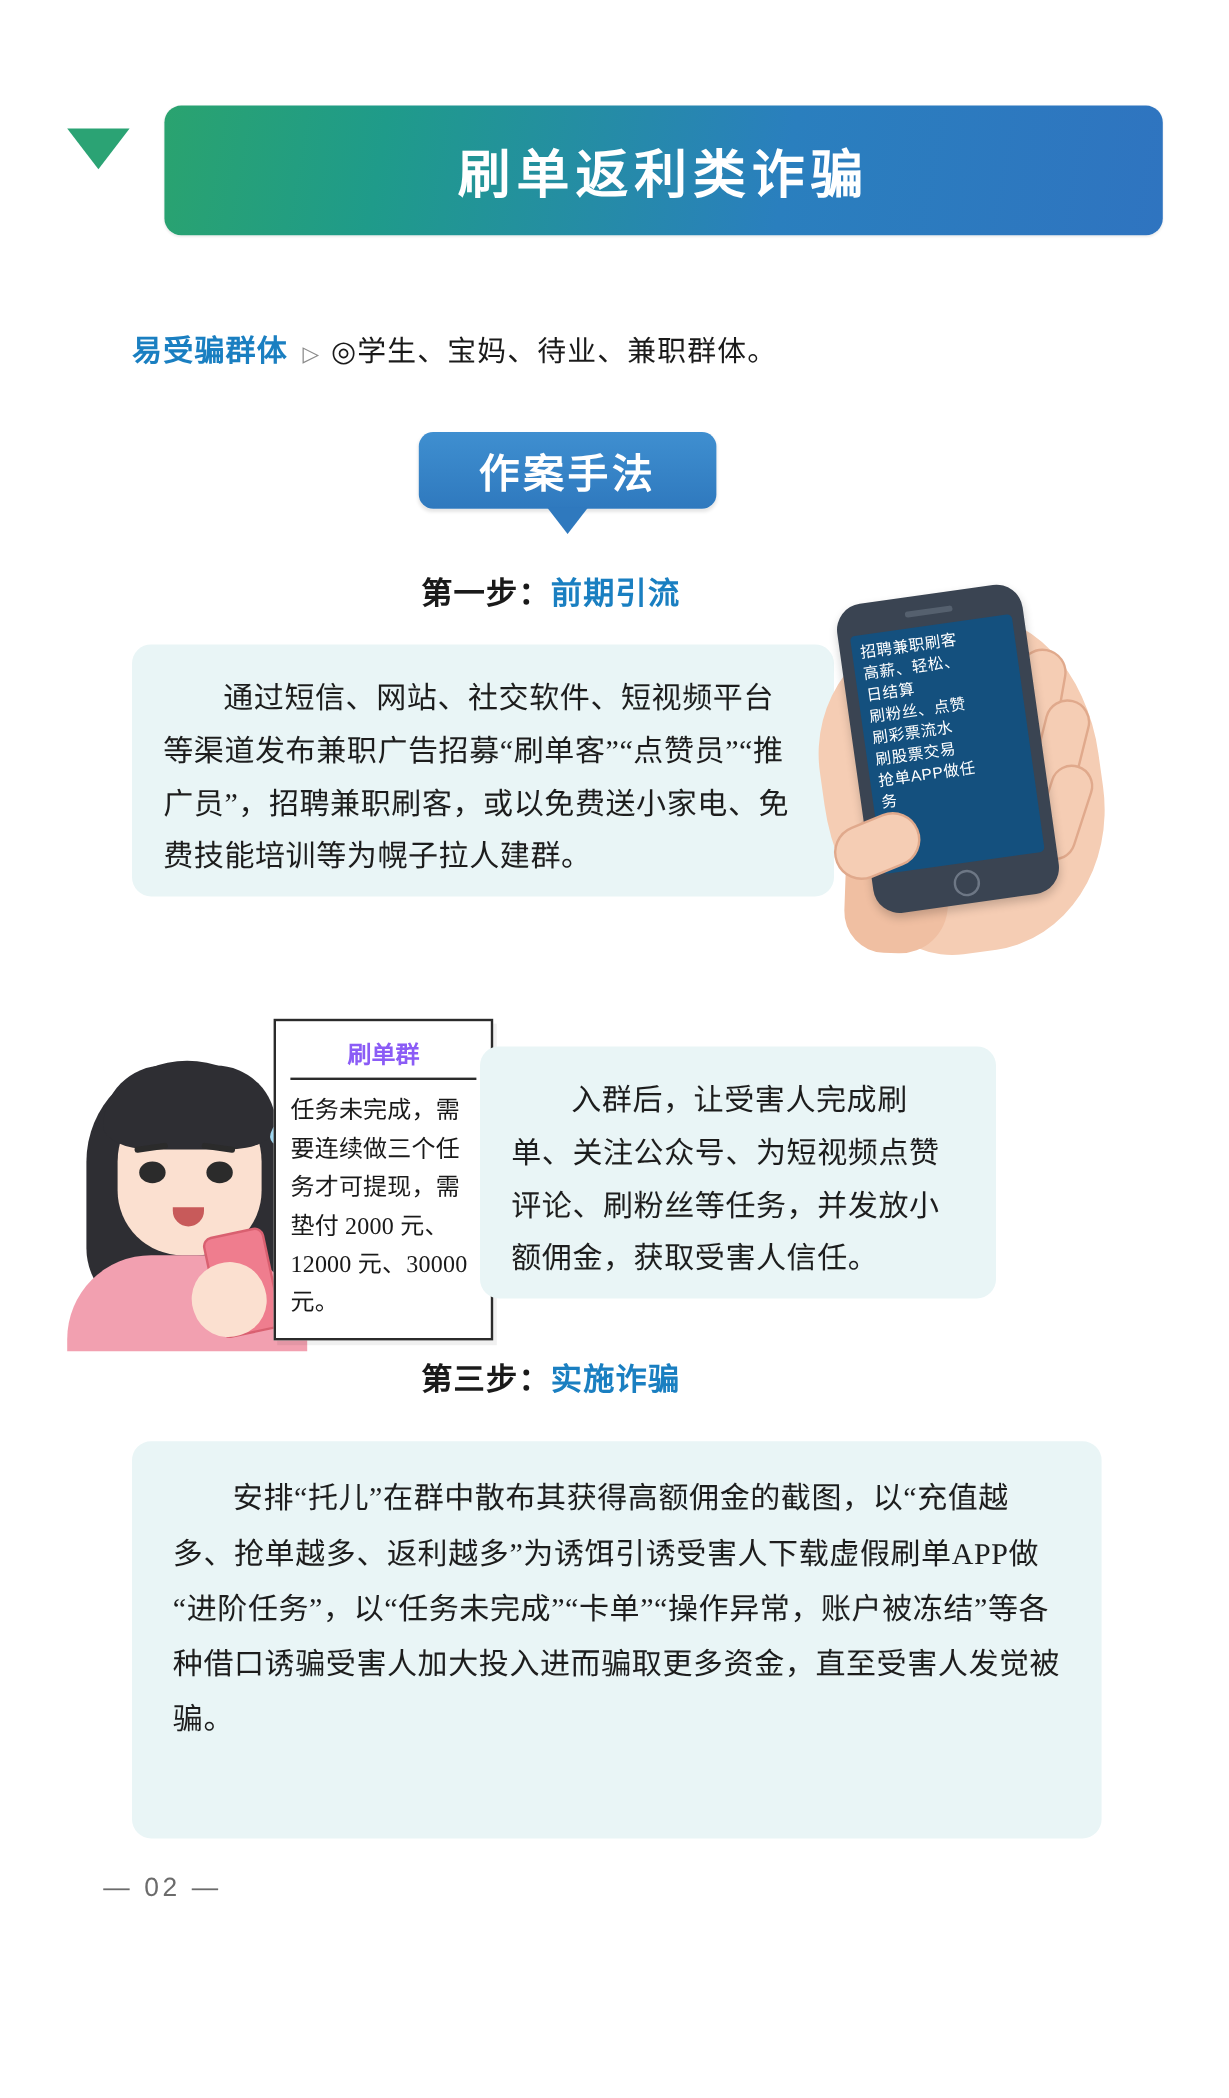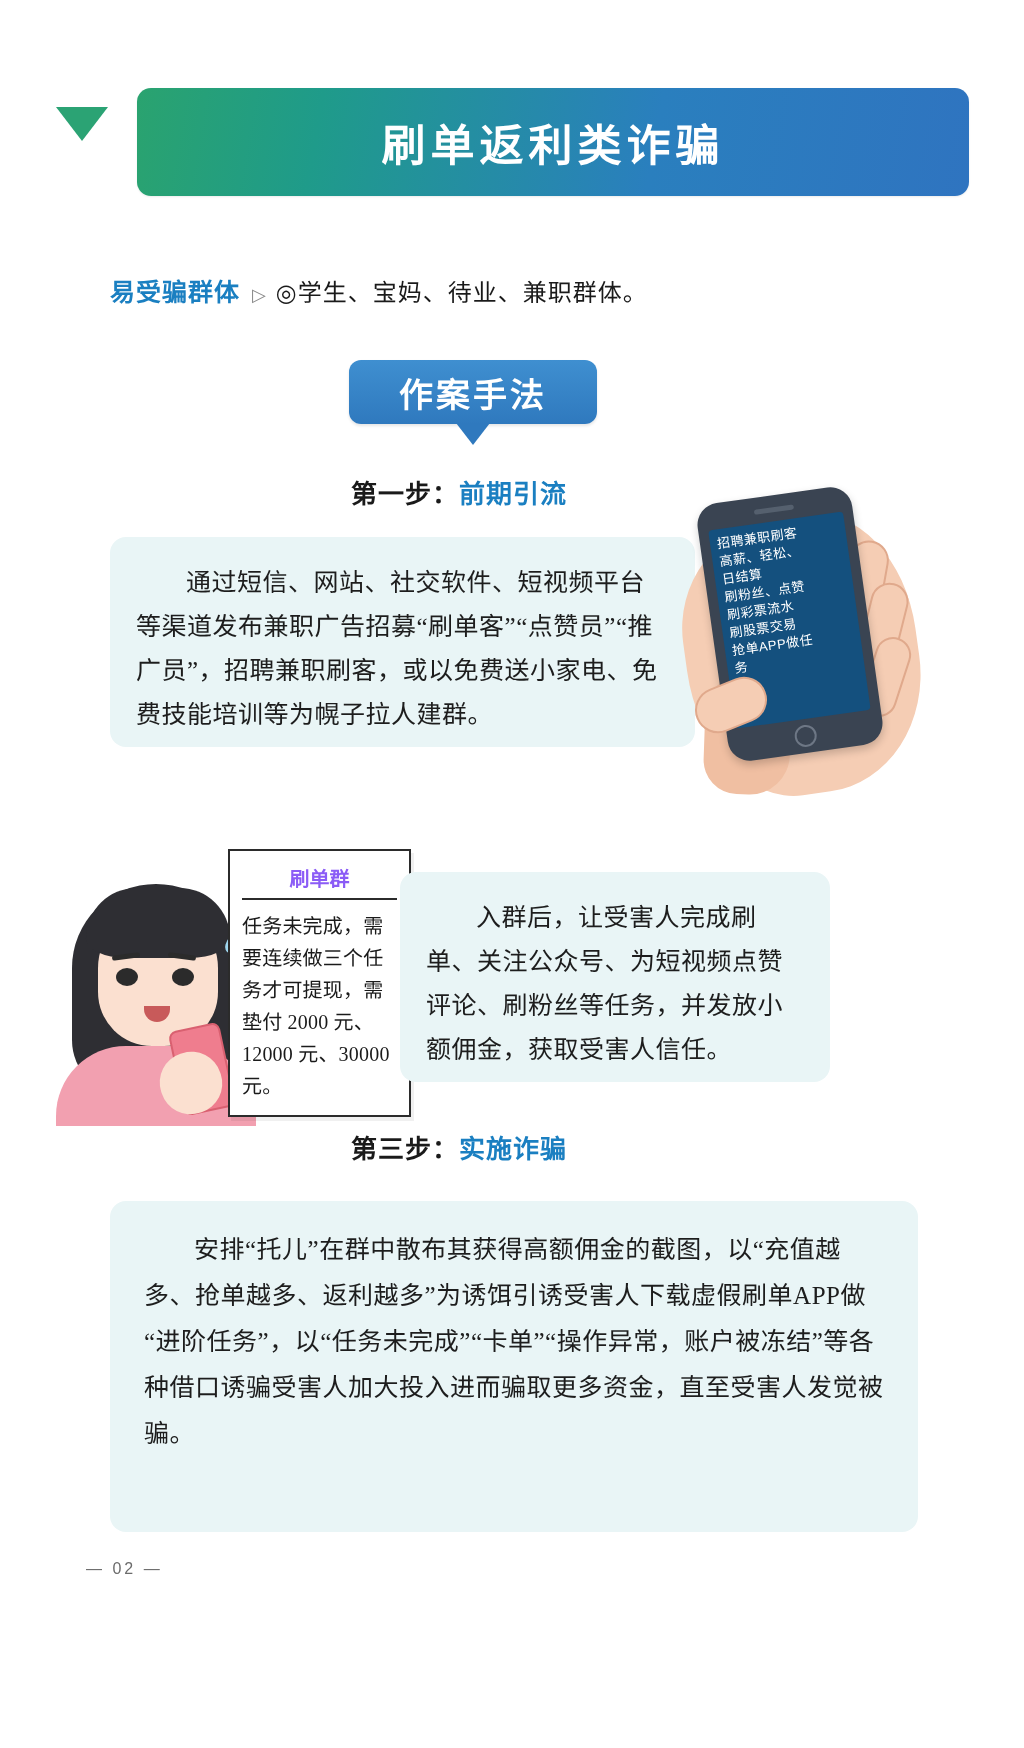--- a/index.html
+++ b/index.html
@@ -412,21 +412,21 @@
     border-radius: 50% 50% 50% 50% / 70% 70% 40% 40%;
     transform: rotate(18deg);
   }
 
   
   .footer {
     position: absolute;
     left: 86px;
     top: 1560px;
     color: #6b6b6b;
-    font-size: 16px;
+    font-size: 22px;
     letter-spacing: 3px;
     font-family: "Liberation Sans", sans-serif;
   }
 </style>
 </head>
 <body>
 
 <div class="page">
 
   <div class="title-banner-wrap">

